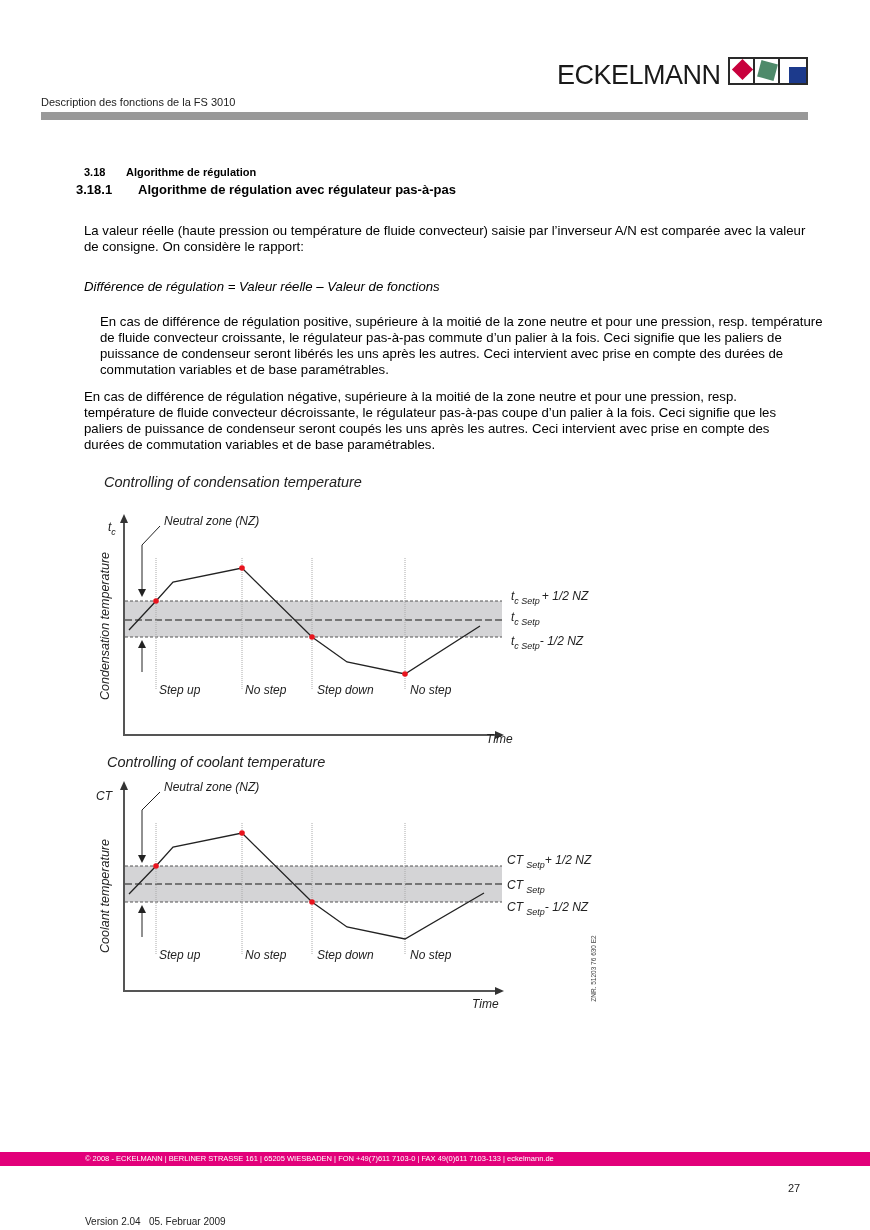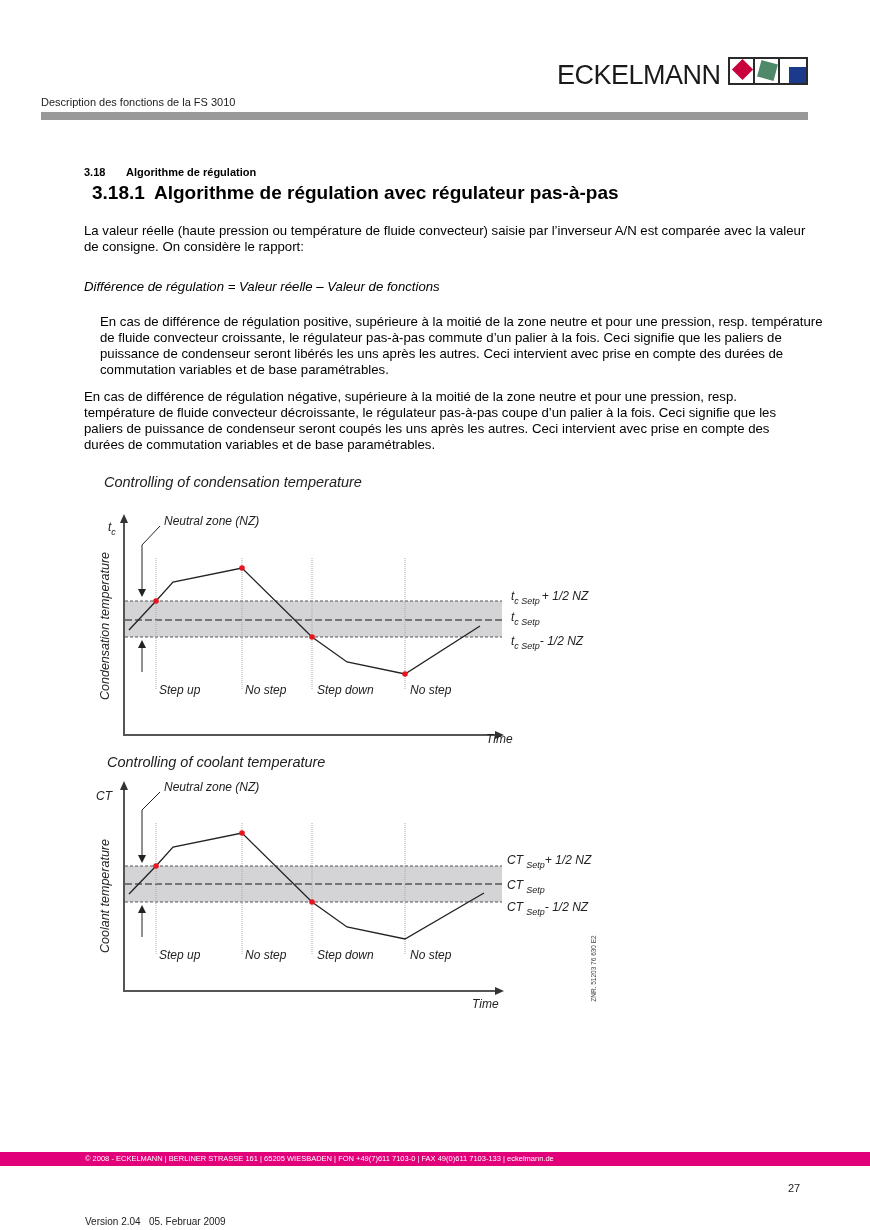--- a/index.html
+++ b/index.html
@@ -15,21 +15,21 @@
   }
   .logo-box {
     left: 728px; top: 57px; width: 80px; height: 28px;
     border: 2px solid #2a2a2a; box-sizing: border-box;
   }
   .logo-box .cell { position: absolute; top: 0; height: 24px; width: 25px; border-right: 2px solid #2a2a2a; box-sizing: border-box; }
   .doc-header { left: 41px; top: 96px; font-size: 11px; color: #222; }
   .header-bar { left: 41px; top: 112px; width: 767px; height: 8px; background: #999999; }
   h1, h2 { margin: 0; font-weight: bold; }
   .h1 { left: 84px; top: 148px; font-size: 11px; margin-top: 18px; }
-  .h2 { left: 92px; top: 182px; font-size: 19px; }
+  .h2 { left: 76px; top: 182px; font-size: 13px; }
   .h2 .num { display: inline-block; width: 62px; }
   .h1 .num { display: inline-block; width: 42px; }
   .para { left: 84px; width: 725px; font-size: 13.2px; line-height: 16px; margin: 0; }
   .p1 { top: 223px; }
   .formula { top: 279px; font-style: italic; }
   .p2 { top: 314px; margin-left: 16px; }
   .p3 { top: 389px; }
   .diagram { position: absolute; left: 12px; width: 870px; font-style: italic; }
   .diagram svg { position: absolute; left: 0; top: 0; overflow: visible; }
   svg text { font-family: "Liberation Sans", sans-serif; fill: #222; }

